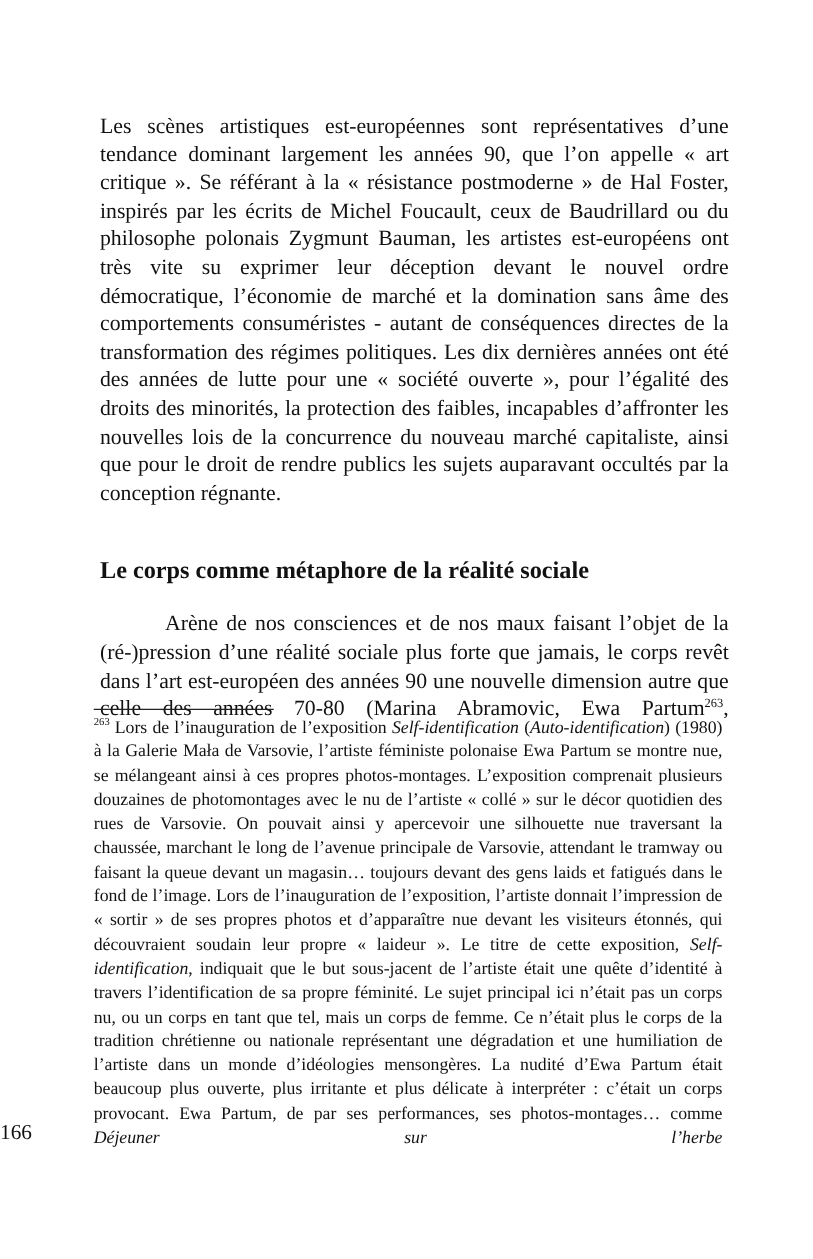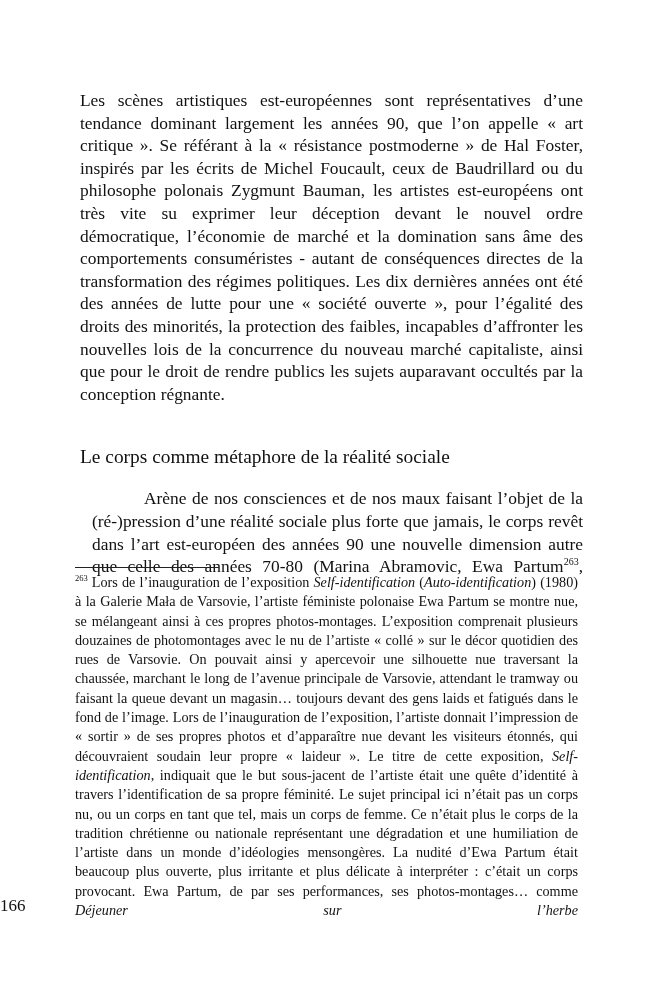--- a/index.html
+++ b/index.html
@@ -23,25 +23,24 @@
   }
   .body-text {
     font-size: 17.4px;
     line-height: 22.6px;
     text-align: justify;
     margin: 0;
     hyphens: none;
   }
   .body-text.indent {
     text-indent: 52px;
-    margin-left: 12px;
   }
   .heading {
     font-size: 19.4px;
-    font-weight: normal;
+    font-weight: bold;
     margin: 40px 0 18px 0;
     line-height: 24px;
     white-space: nowrap;
   }
   sup {
     font-size: 10px;
     line-height: 0;
     vertical-align: super;
   }
   .fn-rule {

